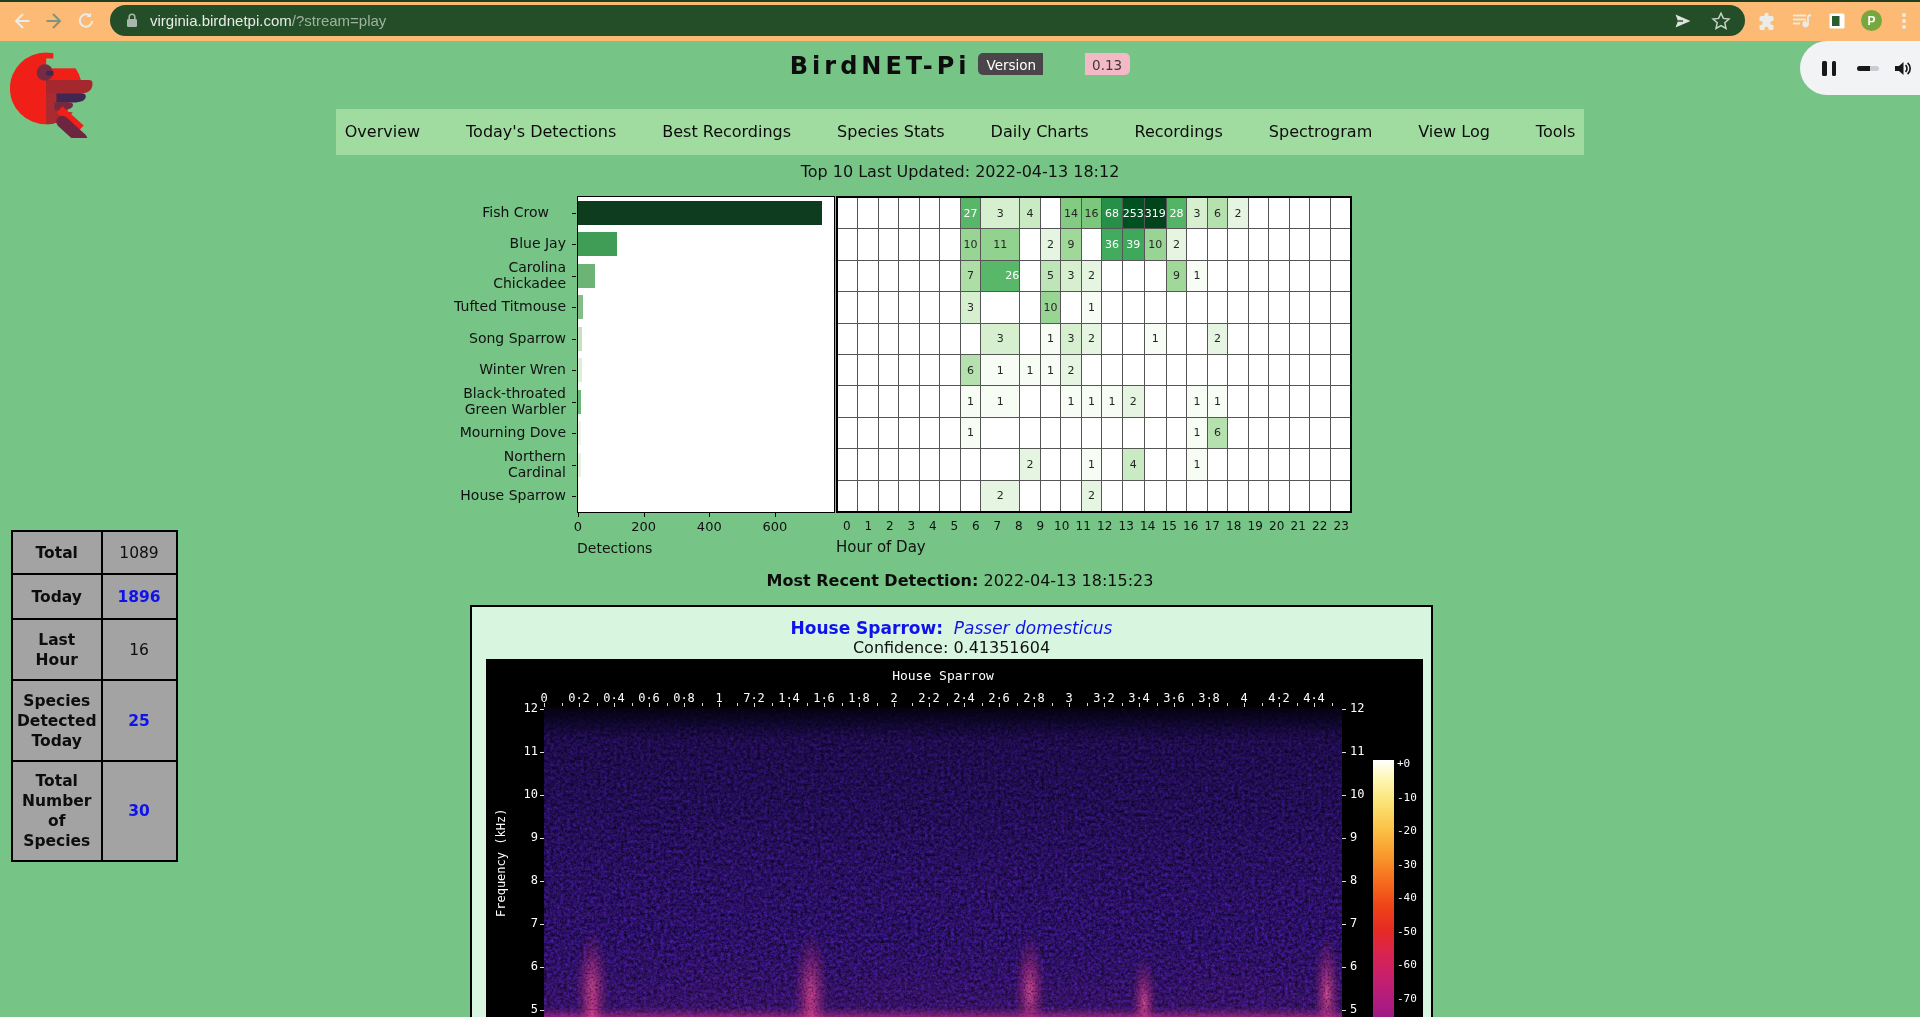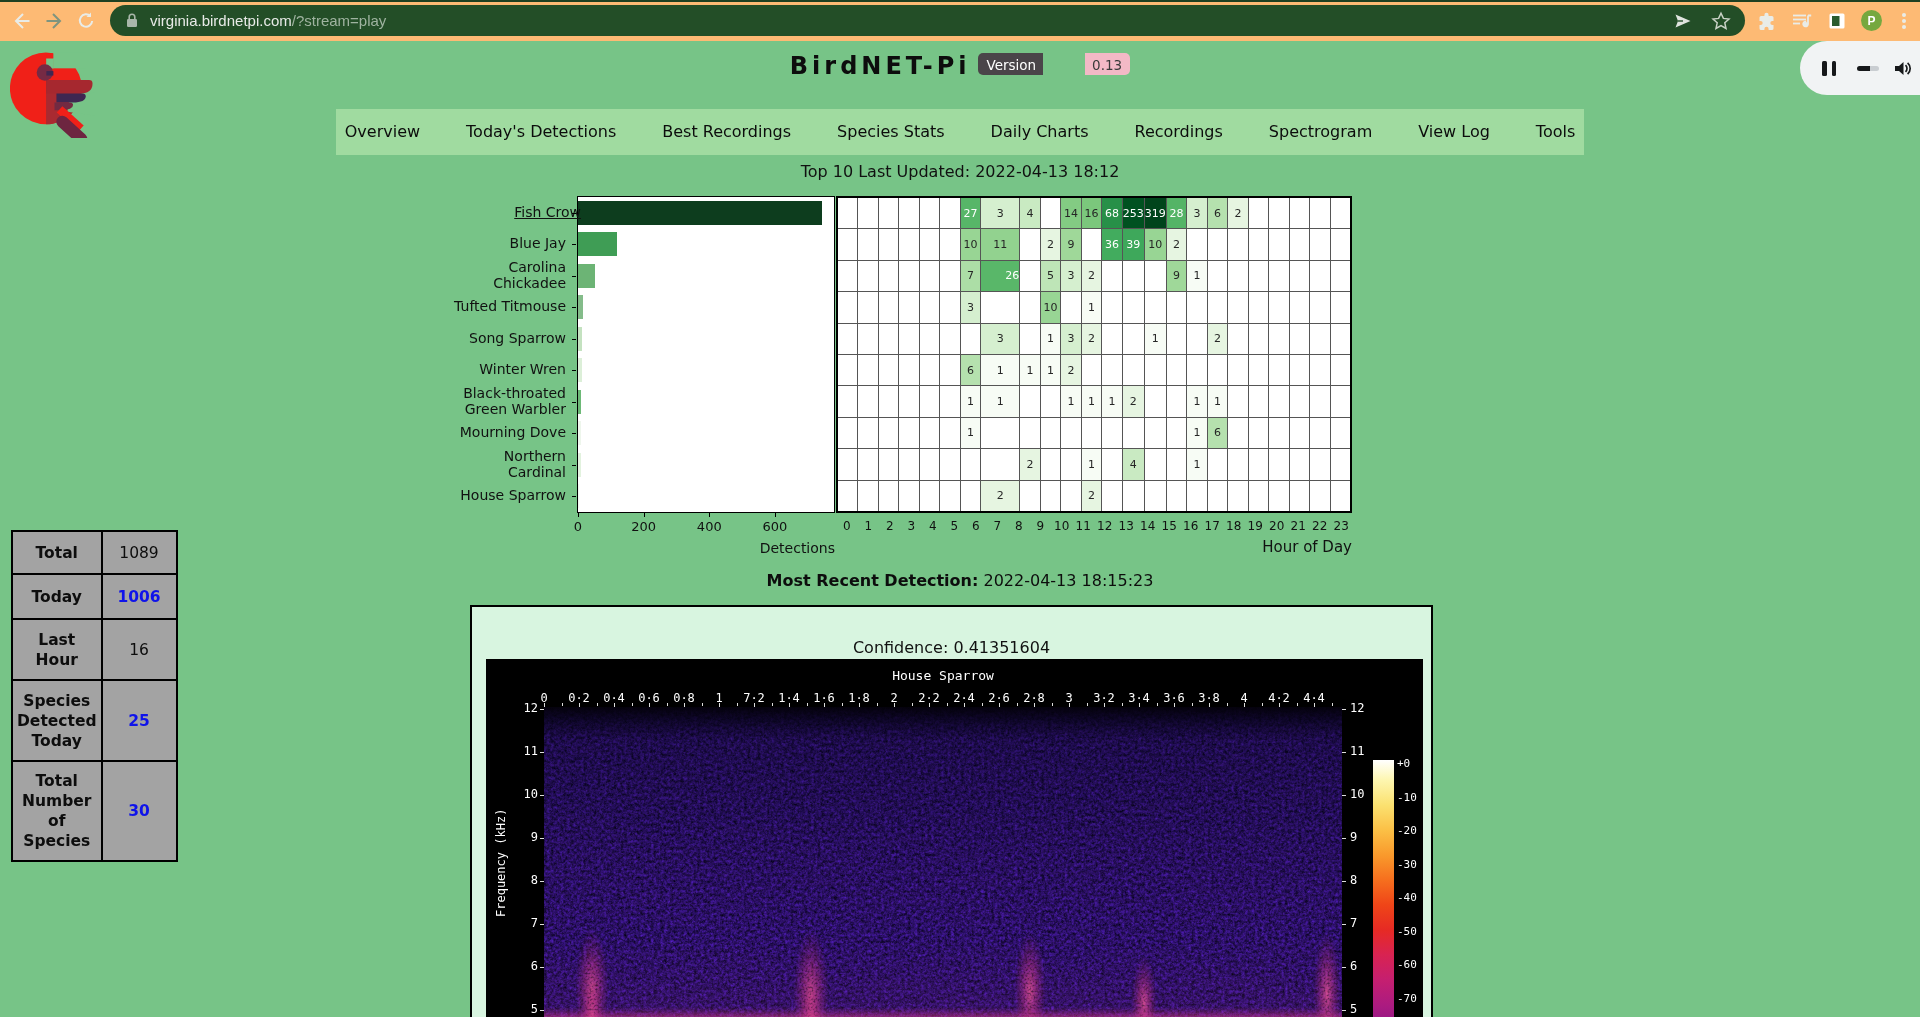--- a/index.html
+++ b/index.html
@@ -47,21 +47,21 @@
   .top10-heading { position:absolute; left:8px; top:121px; width:1904px; text-align:center; font-size:16px; color:#111; }
 
   
   .chart { position:absolute; left:0; top:0; }
   .barplot { position:absolute; left:577px; top:155px; width:258px; height:317px; background:#fff; border:1px solid #000; }
   .bar { position:absolute; left:0; height:24px; }
   .ytick { position:absolute; width:4px; height:1px; background:#000; }
   .ylabel { position:absolute; text-align:right; font-size:14px; color:#111; line-height:16px; }
   .xtick { position:absolute; width:1px; height:4px; background:#000; }
   .xticklabel { position:absolute; font-size:13px; color:#111; text-align:center; width:48px; }
-  .axis-title { position:absolute; font-size:14px; color:#111; text-align:right; }
+  .axis-title { position:absolute; font-size:14px; color:#111; text-align:left; }
 
   .heatmap { position:absolute; left:836px; top:155px; width:516px; height:317px; background:#fff; border:2px solid #000; }
   .hm-grid { position:absolute; left:0; top:0; right:0; bottom:0; display:grid;
              grid-template-columns:repeat(24,1fr); grid-template-rows:repeat(10,1fr); gap:1px; background:#555; }
   .hm-cell { background:#fff; display:flex; align-items:center; justify-content:center; font-size:11px; color:#262626; }
   .hm-xlabel { position:absolute; font-size:12px; color:#111; text-align:center; width:24px; }
 
   
   .stats { position:absolute; left:11px; top:489px; border-collapse:collapse; background:#a3a3a3; }
   .stats td { border:2px solid #000; text-align:center; vertical-align:middle; font-size:15.5px; color:#0d0d0d; }
@@ -462,21 +462,21 @@
           <div class="hm-cell"></div>
           <div class="hm-cell"></div>
           <div class="hm-cell"></div>
           <div class="hm-cell"></div>
           <div class="hm-cell"></div>
           <div class="hm-cell"></div>
           <div class="hm-cell"></div>
         </div>
       </div>
     <div id="chart-labels">
-        <div class="ylabel" style="left: 376px; width: 205px; top: 162.75px; text-decoration: underline;">Fish Crow</div>
+        <div class="ylabel" style="left: 344px; width: 205px; top: 162.75px;">Fish Crow</div>
         <div class="ytick" style="left: 572px; top: 171.75px;"></div>
         <div class="ylabel" style="left: 361px; width: 205px; top: 194.25px;">Blue Jay</div>
         <div class="ytick" style="left: 572px; top: 203.25px;"></div>
         <div class="ylabel" style="left: 361px; width: 205px; top: 217.75px;">Carolina<br>Chickadee</div>
         <div class="ytick" style="left: 572px; top: 234.75px;"></div>
         <div class="ylabel" style="left: 361px; width: 205px; top: 257.25px;">Tufted Titmouse</div>
         <div class="ytick" style="left: 572px; top: 266.25px;"></div>
         <div class="ylabel" style="left: 361px; width: 205px; top: 288.75px;">Song Sparrow</div>
         <div class="ytick" style="left: 572px; top: 297.75px;"></div>
         <div class="ylabel" style="left: 361px; width: 205px; top: 320.25px;">Winter Wren</div>
@@ -527,21 +527,21 @@
   </div>
 
   <table class="stats" id="stats">
       <tbody>
         <tr style="height: 43px;">
           <td class="lbl">Total</td>
           <td class="val">1089</td>
         </tr>
         <tr style="height: 45px;">
           <td class="lbl">Today</td>
-          <td class="val"><a href="#">1006</a></td>
+          <td class="val"><a href="#">1896</a></td>
         </tr>
         <tr style="height: 61px;">
           <td class="lbl">Last Hour</td>
           <td class="val">16</td>
         </tr>
         <tr style="height: 81px;">
           <td class="lbl">Species Detected Today</td>
           <td class="val"><a href="#">25</a></td>
         </tr>
         <tr style="height: 99px;">
@@ -550,20 +550,21 @@
         </tr>
       </tbody>
     </table>
 
   <div class="recent">
     <b>Most Recent Detection:</b>
     <span>2022-04-13 18:15:23</span>
   </div>
 
   <div class="panel">
+    <div class="panel-title"><b>House Sparrow:</b>  <span class="sci">Passer domesticus</span></div>
     <div class="panel-conf"><span>Confidence:</span> <span>0.41351604</span></div>
 
     <div class="spect" id="spect">
       <div class="spect-title">House Sparrow</div>
       <div class="freq-label" style="top:258px;"><span>Frequency (kHz)</span></div>
 
       <svg class="sp-plot" viewBox="0 0 798 370" preserveAspectRatio="none">
         <defs>
           <filter id="nzmain" x="0" y="0" width="100%" height="100%" color-interpolation-filters="sRGB">
             <feTurbulence type="fractalNoise" baseFrequency="0.30" numOctaves="3" seed="11" stitchTiles="stitch"></feTurbulence>

